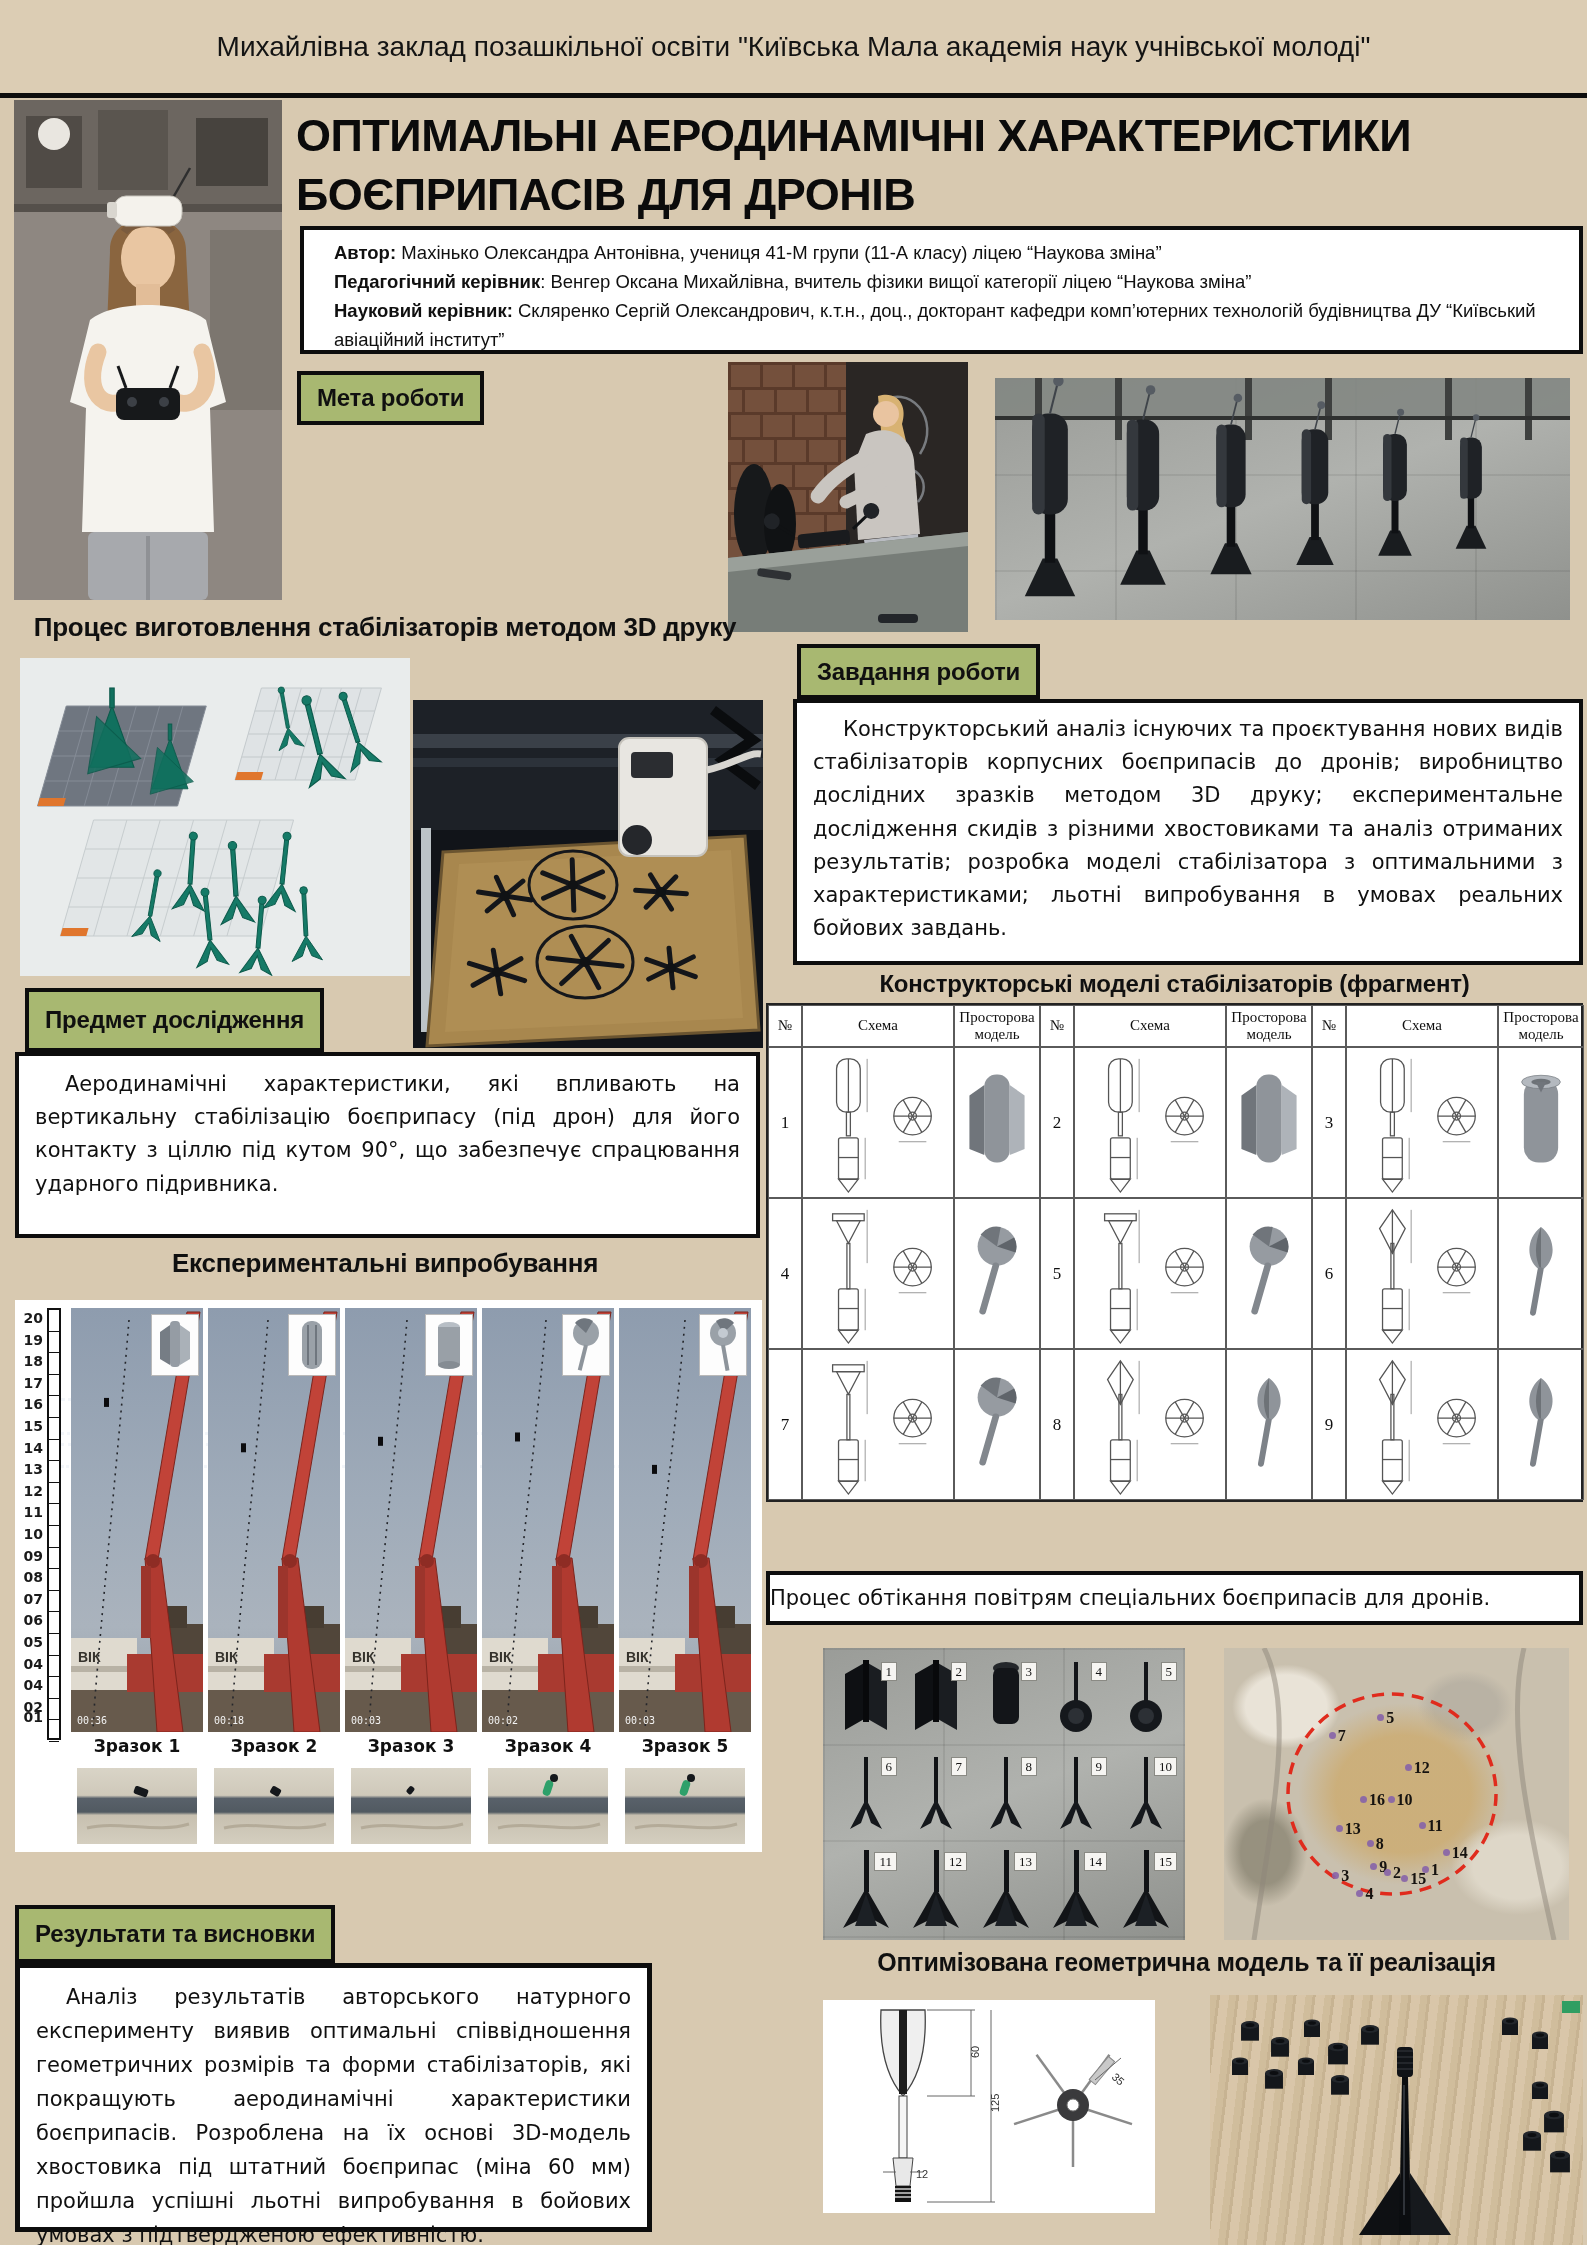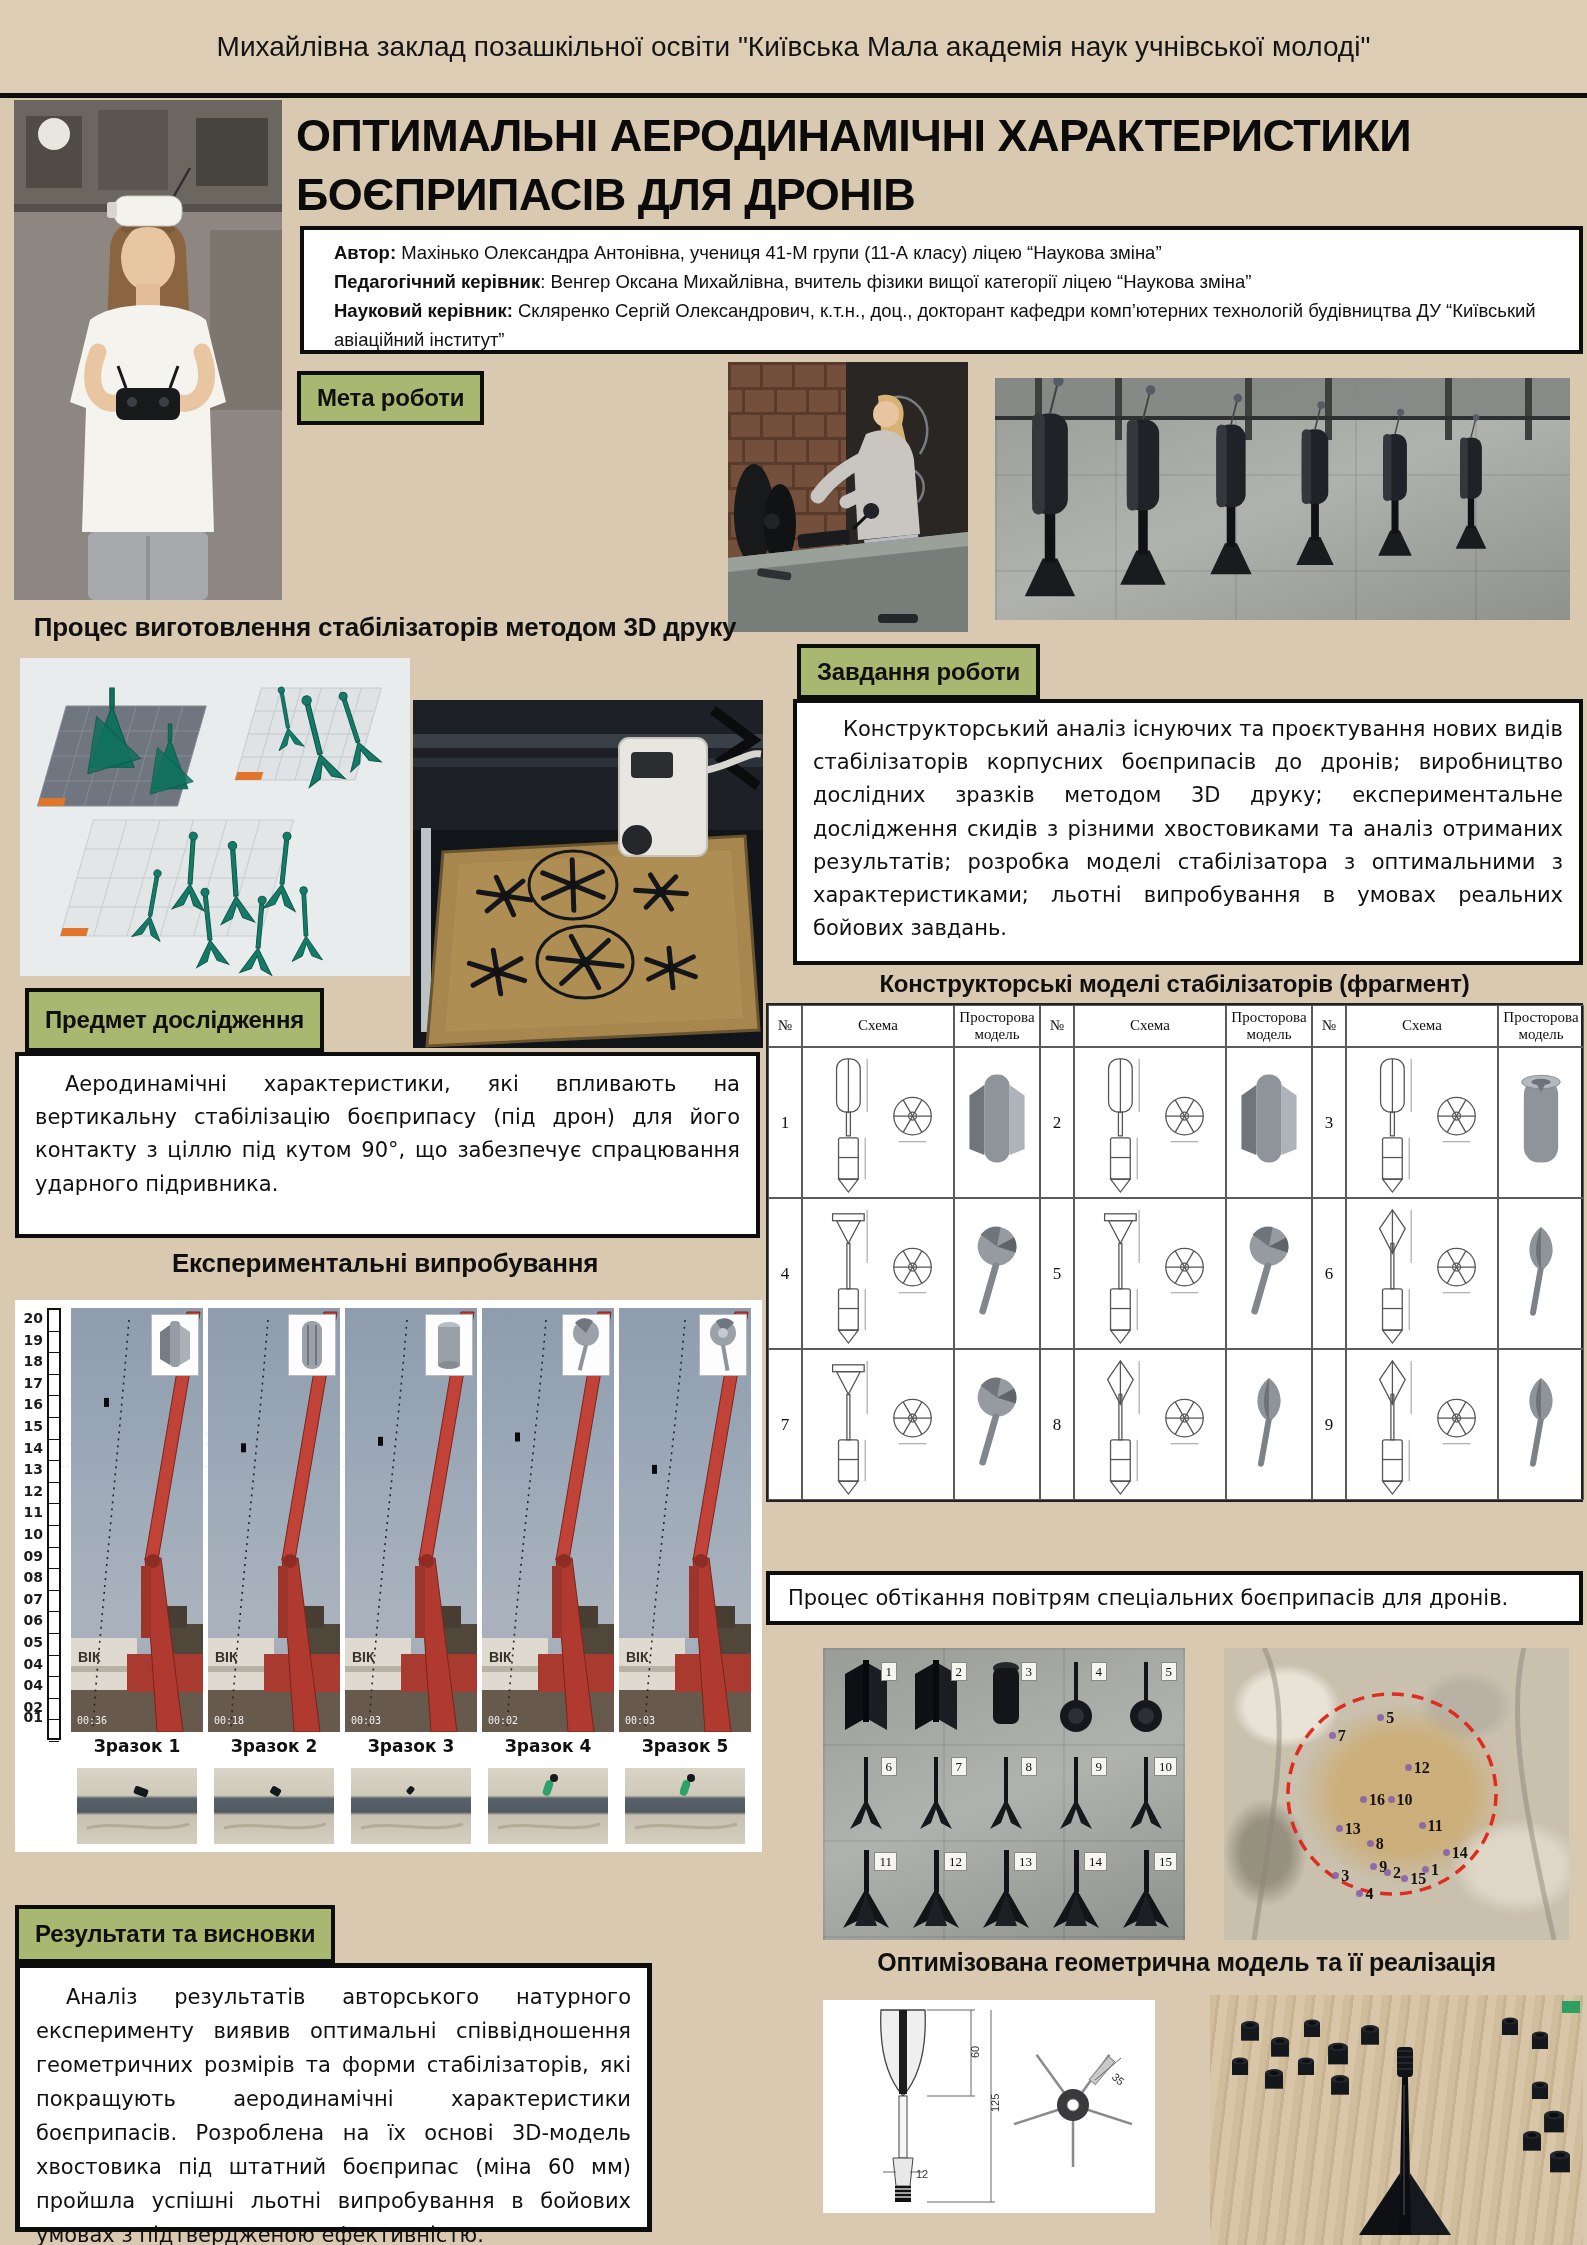--- a/index.html
+++ b/index.html
@@ -910,21 +910,21 @@
    <div class="sample-label" style="left:604px;">Зразок 5</div>
    <div class="ground" style="left:610px;">
      <svg width="120" height="76" viewBox="0 0 120 76">
       <rect x="56" y="12" width="8" height="16" rx="4" fill="#2ea06a" transform="rotate(18 60 20)"></rect>
           <circle cx="66" cy="10" r="4" fill="#15181c"></circle>
       <path d="M10,60 C40,52 80,66 112,56" stroke="#a39a86" stroke-width="3" fill="none" opacity=".6"></path>
      </svg></div>
     </div>
 
   <div class="abs box" style="left:766px;top:1571px;width:817px;height:54px;display:flex;align-items:center;
-       font-family:'DejaVu Sans',sans-serif;font-size:21px;padding:0 18px;">
+       font-family:'DejaVu Sans',sans-serif;font-size:21px;padding:0 0;">
     <span>Процес обтікання повітрям спеціальних боєприпасів для дронів.</span>
   </div>
 
   <div class="abs photo greytile" id="grid-photo" style="left:823px;top:1648px;width:362px;height:292px;">
       <div class="abs" style="left:10px;top:8px;width:66px;height:90px;">
    <svg width="66" height="88" viewBox="0 0 66 88">
           <polygon points="33,6 33,62 12,74 12,18" fill="#0e1013"></polygon>
           <polygon points="33,6 33,62 54,74 54,18" fill="#1a1d21"></polygon>
           <rect x="30" y="4" width="6" height="62" fill="#08090b"></rect>
         </svg>

